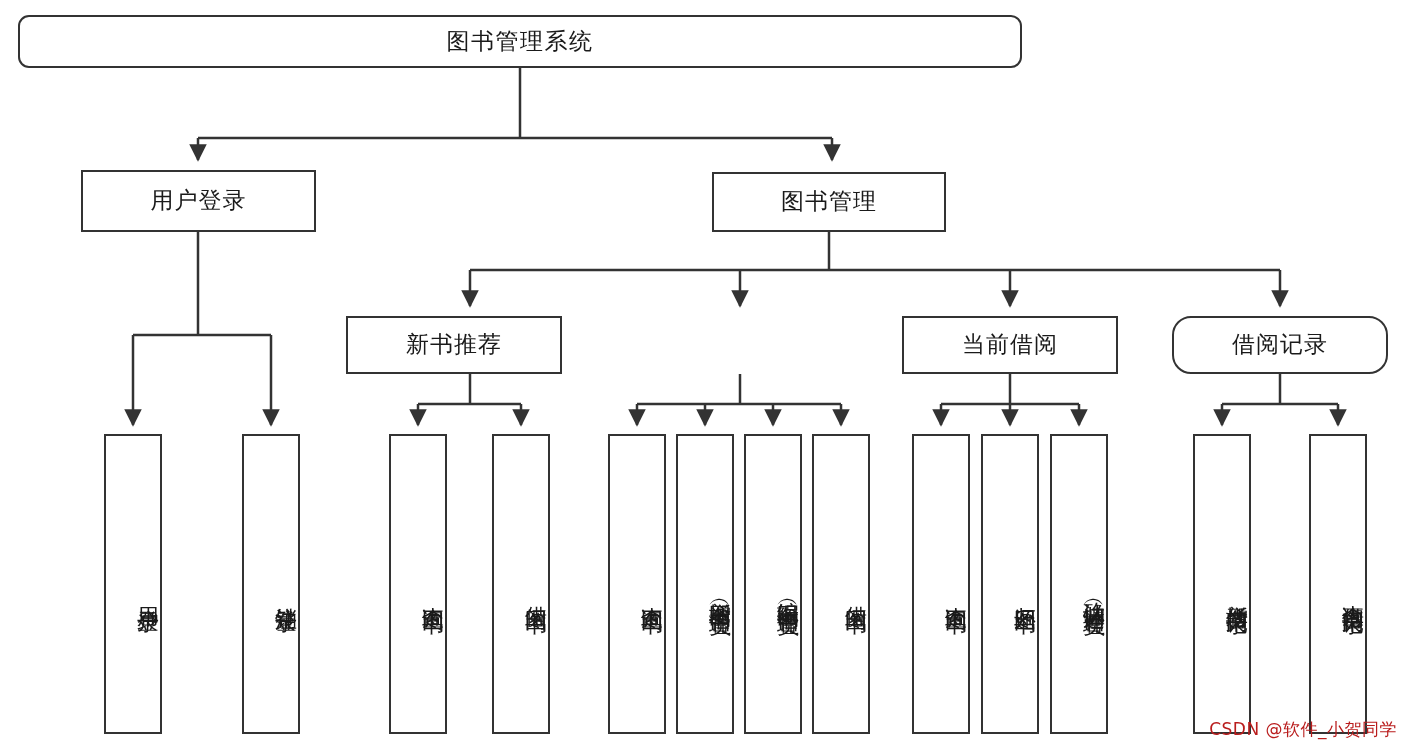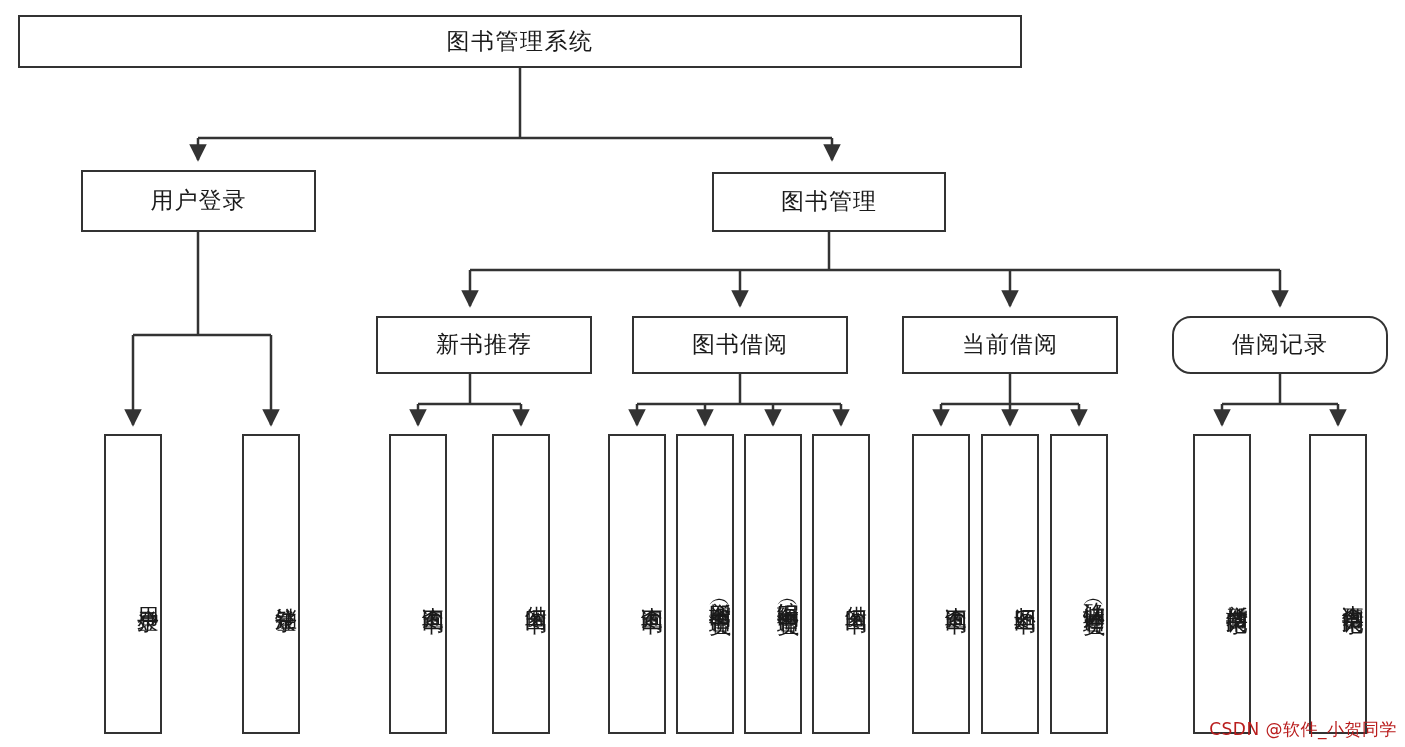--- a/index.html
+++ b/index.html
@@ -114,36 +114,33 @@
       <path d="M 1010 404 L 1010 425" marker-end="url(#arrow)"></path>
       <path d="M 1079 404 L 1079 425" marker-end="url(#arrow)"></path>
 
       <path d="M 1280 374 L 1280 404"></path>
       <path d="M 1222 404 L 1338 404"></path>
       <path d="M 1222 404 L 1222 425" marker-end="url(#arrow)"></path>
       <path d="M 1338 404 L 1338 425" marker-end="url(#arrow)"></path>
     </g>
   </svg>
 
-  <div class="node node-root" style="left:18px; top:15px; width:1004px; height:53px;">
+  <div class="node node-root" style="left:18px; top:15px; width:1004px; height:53px;border-radius:11px;">
     <span>图书管理系统</span>
   </div>
 
   <div class="node node-h" style="left:81px; top:170px; width:235px; height:62px;">
     <span>用户登录</span>
   </div>
   <div class="node node-h" style="left:712px; top:172px; width:234px; height:60px;">
     <span>图书管理</span>
   </div>
 
-  <div class="node node-h" style="left:376px; top:316px; width:216px; height:58px;">
+  <div class="node node-h" style="left:346px; top:316px; width:216px; height:58px;">
     <span>新书推荐</span>
-  </div>
-  <div class="node node-h" style="left:632px; top:316px; width:216px; height:58px;">
-    <span>图书借阅</span>
   </div>
   <div class="node node-h" style="left:902px; top:316px; width:216px; height:58px;">
     <span>当前借阅</span>
   </div>
   <div class="node node-h" style="left:1172px; top:316px; width:216px; height:58px;border-radius:19px;">
     <span>借阅记录</span>
   </div>
 
   <div class="node node-v" style="left:104px; top:434px; width:58px; height:300px;">
     <span>用户登录</span>

